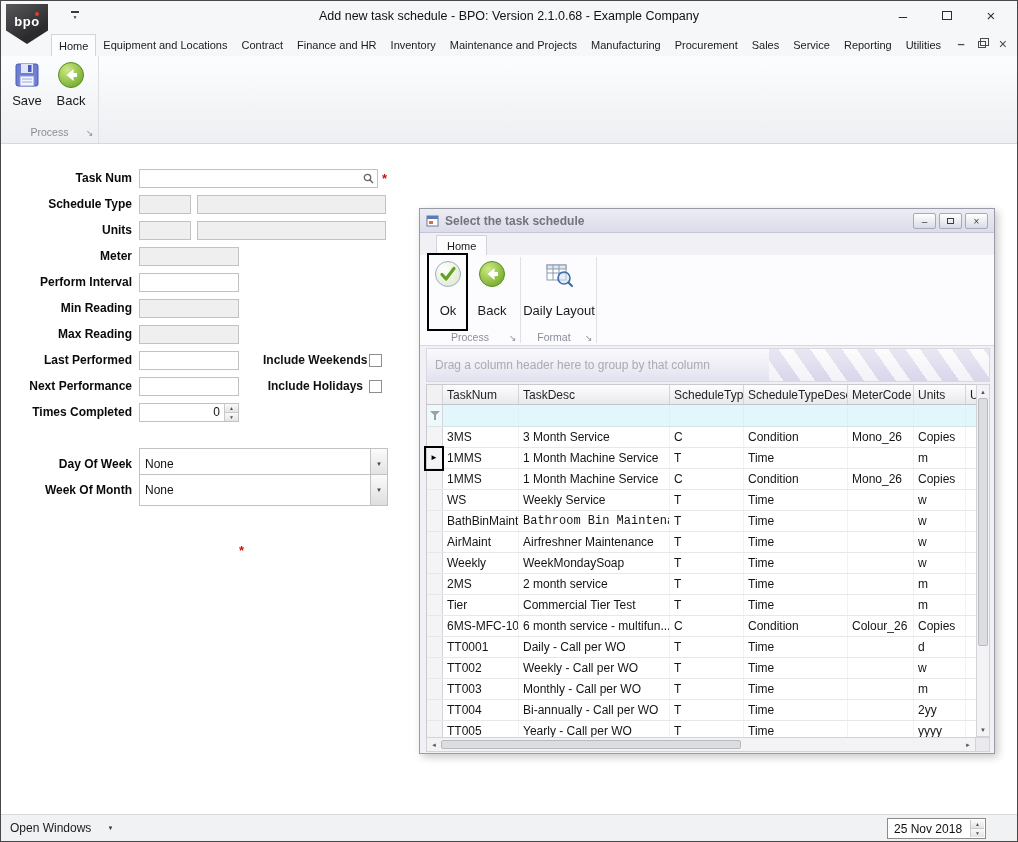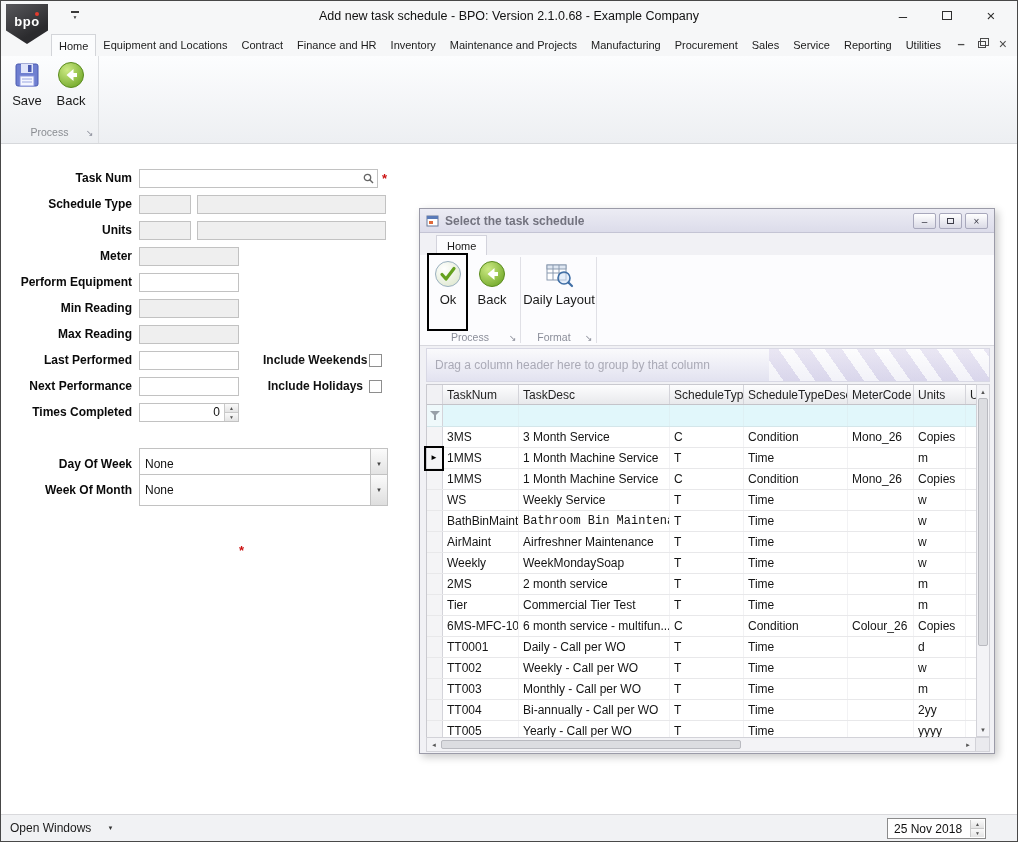--- a/index.html
+++ b/index.html
@@ -66,21 +66,21 @@
 .dialog{position:absolute;left:418px;top:207px;width:576px;height:546px;background:#f1f1f5;border:1px solid #9b9ba8;box-shadow:3px 3px 8px rgba(0,0,0,.22);z-index:20;}
 .dlg-titlebar{position:absolute;left:0;top:0;width:100%;height:24px;background:linear-gradient(#ececf4,#dcdcea);border-bottom:1px solid #c4c4d4;display:flex;align-items:center;}
 .dlg-icon{margin-left:6px;line-height:0;}
 .dlg-title{margin-left:6px;font-size:12px;font-weight:bold;color:#73737f;}
 .dlg-btns{position:absolute;right:6px;top:4px;display:flex;}
 .dlg-btn{width:23px;height:16px;margin-left:3px;border:1px solid #a8a8bc;border-radius:2px;background:linear-gradient(#ffffff,#dadae6);display:flex;align-items:center;justify-content:center;font-size:10px;color:#3c3c48;cursor:default;}
 .glyph-max-sm{display:inline-block;width:7px;height:6px;border:1px solid #3c3c48;}
 .dlg-tabrow{position:absolute;left:0;top:24px;width:100%;height:22px;background:#f1f1f5;}
 .dlg-tab{position:absolute;left:16px;bottom:0;height:20px;padding:0 10px;background:#fcfcfe;border:1px solid #d3d3dc;border-bottom:none;font-size:11px;color:#1b1b1b;display:flex;align-items:center;cursor:default;}
 .dlg-ribbon{position:absolute;left:0;top:46px;width:100%;height:91px;background:#fcfcfe;border-bottom:1px solid #d8d8de;}
-.dlg-toolbtn{position:absolute;top:4px;width:40px;height:66px;display:flex;flex-direction:column;align-items:center;gap:3px;cursor:default;}
+.dlg-toolbtn{position:absolute;top:4px;width:40px;height:66px;display:flex;flex-direction:column;align-items:center;gap:14px;cursor:default;}
 .dlg-toolbtn.wide{width:66px;}
 .tico{height:30px;display:flex;align-items:center;line-height:0;}
 .vsep{position:absolute;top:2px;width:1px;height:86px;background:#e0e0e6;}
 .dlg-grouplabel{position:absolute;top:76px;text-align:center;font-size:10.5px;color:#8a8d99;}
 .groupby{position:absolute;left:6px;top:139px;width:564px;height:34px;background:linear-gradient(#fafafc,#e2e2f0);border:1px solid #d8d8e4;display:flex;align-items:center;overflow:hidden;}
 .groupby-text{margin-left:8px;font-size:12px;color:#aaaab6;position:relative;z-index:2;}
 .groupby-deco{position:absolute;right:0;top:0;width:220px;height:100%;background:repeating-linear-gradient(55deg,rgba(255,255,255,.55) 0 12px,rgba(196,186,224,.30) 12px 26px);}
 
 
 .grid{position:absolute;left:6px;top:175px;width:550px;height:353px;background:#fff;border-left:1px solid #c9c9cf;overflow:hidden;}
@@ -223,21 +223,21 @@
   <div class="frow" style="top:219px">
     <span class="flabel">Units</span>
     <input class="tb dis" style="width: 52px;" value="">
     <input class="tb dis ml6" style="width: 189px;" value="">
   </div>
   <div class="frow" style="top:245px">
     <span class="flabel">Meter</span>
     <input class="tb dis" style="width: 100px;" value="">
   </div>
   <div class="frow" style="top:271px">
-    <span class="flabel">Perform Equipment</span>
+    <span class="flabel">Perform Interval</span>
     <input class="tb" style="width: 100px;" value="">
   </div>
   <div class="frow" style="top:297px">
     <span class="flabel">Min Reading</span>
     <input class="tb dis" style="width: 100px;" value="">
   </div>
   <div class="frow" style="top:323px">
     <span class="flabel">Max Reading</span>
     <input class="tb dis" style="width: 100px;" value="">
   </div>

